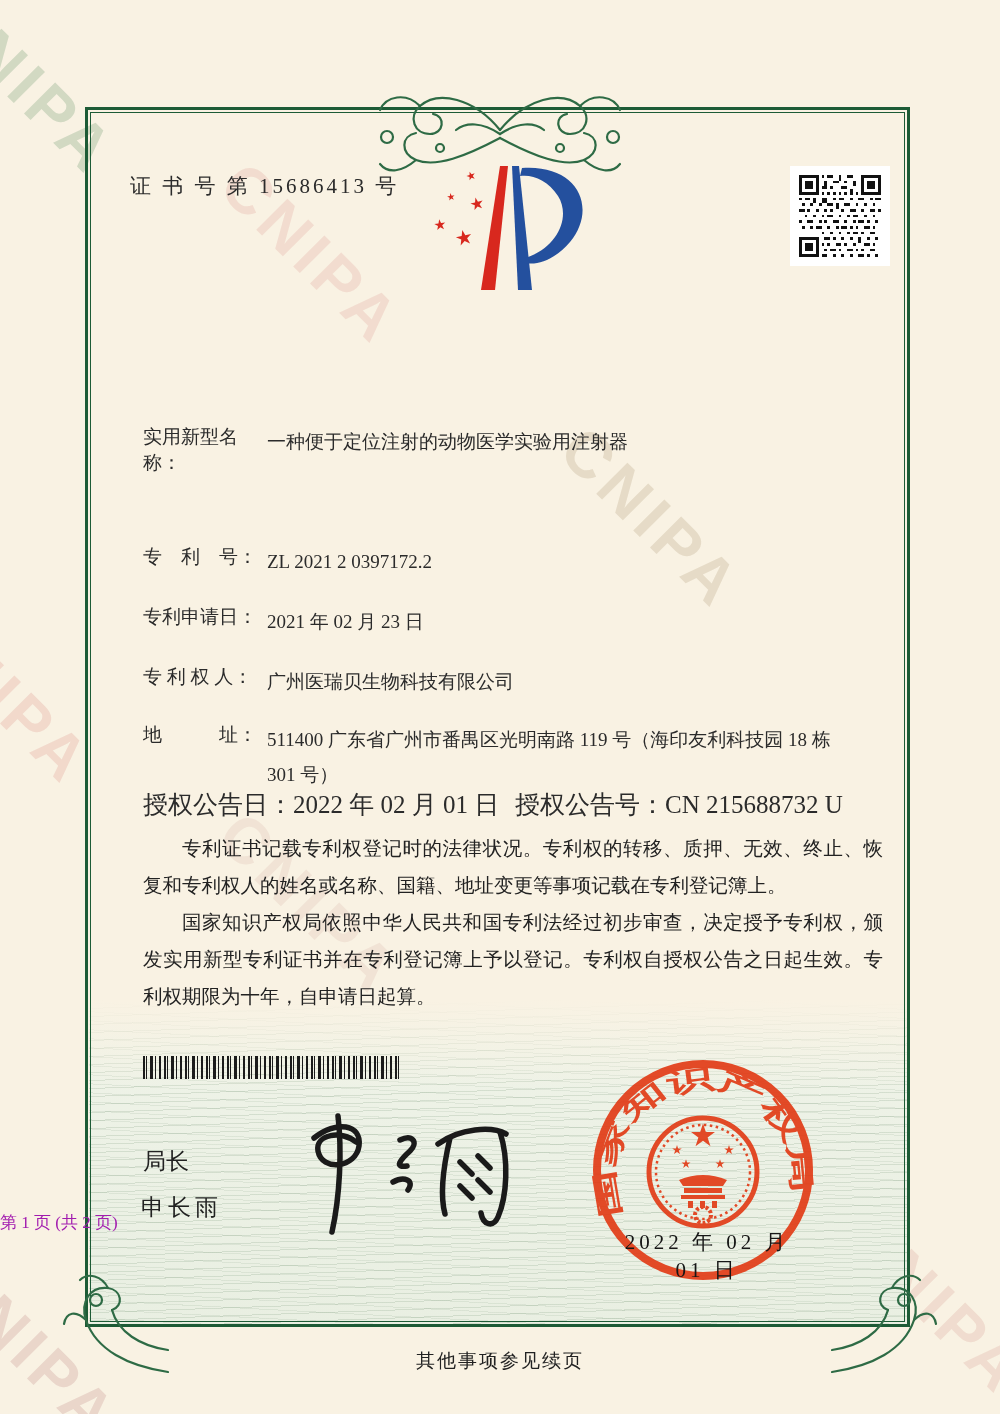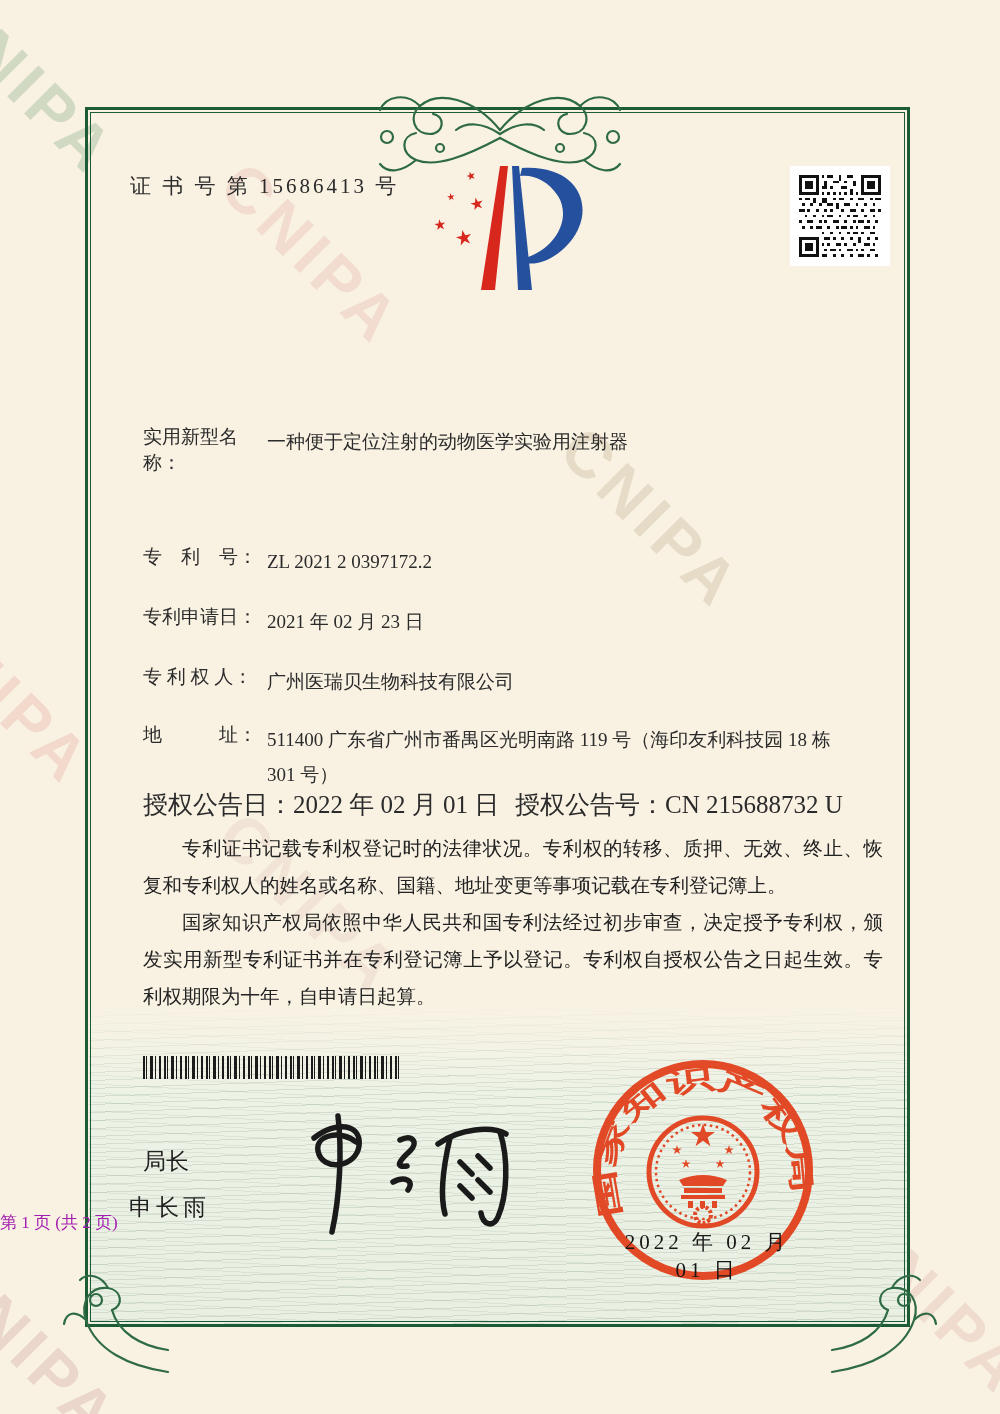--- a/index.html
+++ b/index.html
@@ -47,21 +47,21 @@
   .barcode{
     position:absolute;left:143px;top:1056px;width:258px;height:23px;
     background:repeating-linear-gradient(90deg,
       #1b1b1b 0 2px,transparent 2px 3px,
       #1b1b1b 3px 4px,transparent 4px 7px,
       #1b1b1b 7px 10px,transparent 10px 12px,
       #1b1b1b 12px 13px,transparent 13px 16px,
       #1b1b1b 16px 18px,transparent 18px 21px);
   }
   .sig-title{position:absolute;left:143px;top:1146px;font-size:23px;color:#222;}
-  .sig-name{position:absolute;left:129px;top:1192px;font-size:23px;letter-spacing:4px;color:#222;}
+  .sig-name{position:absolute;left:141px;top:1192px;font-size:23px;letter-spacing:4px;color:#222;}
   .signature{position:absolute;left:262px;top:1100px;}
   .seal{position:absolute;left:585px;top:1050px;z-index:4;}
   .seal-date{
     position:absolute;left:612px;top:1228px;width:190px;text-align:center;z-index:5;
     font-size:21px;letter-spacing:4px;color:#161616;
   }
   .page-ind{position:absolute;left:0;top:1211px;width:100%;text-align:left;font-size:17px;color:#a21caf;}
   .footer-note{position:absolute;left:0;top:1348px;width:100%;text-align:center;font-size:19px;color:#222;letter-spacing:2px;}
   .ornament-top{position:absolute;left:370px;top:82px;z-index:4;}
   .corner{position:absolute;z-index:4;}
@@ -339,15 +339,16 @@
           <rect x="115" y="151" width="5" height="7" stroke="none"></rect>
           <rect x="127" y="151" width="5" height="7" stroke="none"></rect>
           <circle cx="118" cy="165" r="8" fill="none" stroke-width="4" stroke-dasharray="3 2"></circle>
         </g>
       </g>
     </svg>
     <div class="seal-date">2022 年 02 月 01 日</div>
 
     <div class="page-ind">第 1 页 (共 2 页)</div>
 
+    <div class="footer-note">其他事项参见续页</div>
 
   </div>
 </div>
 
 </body></html>

